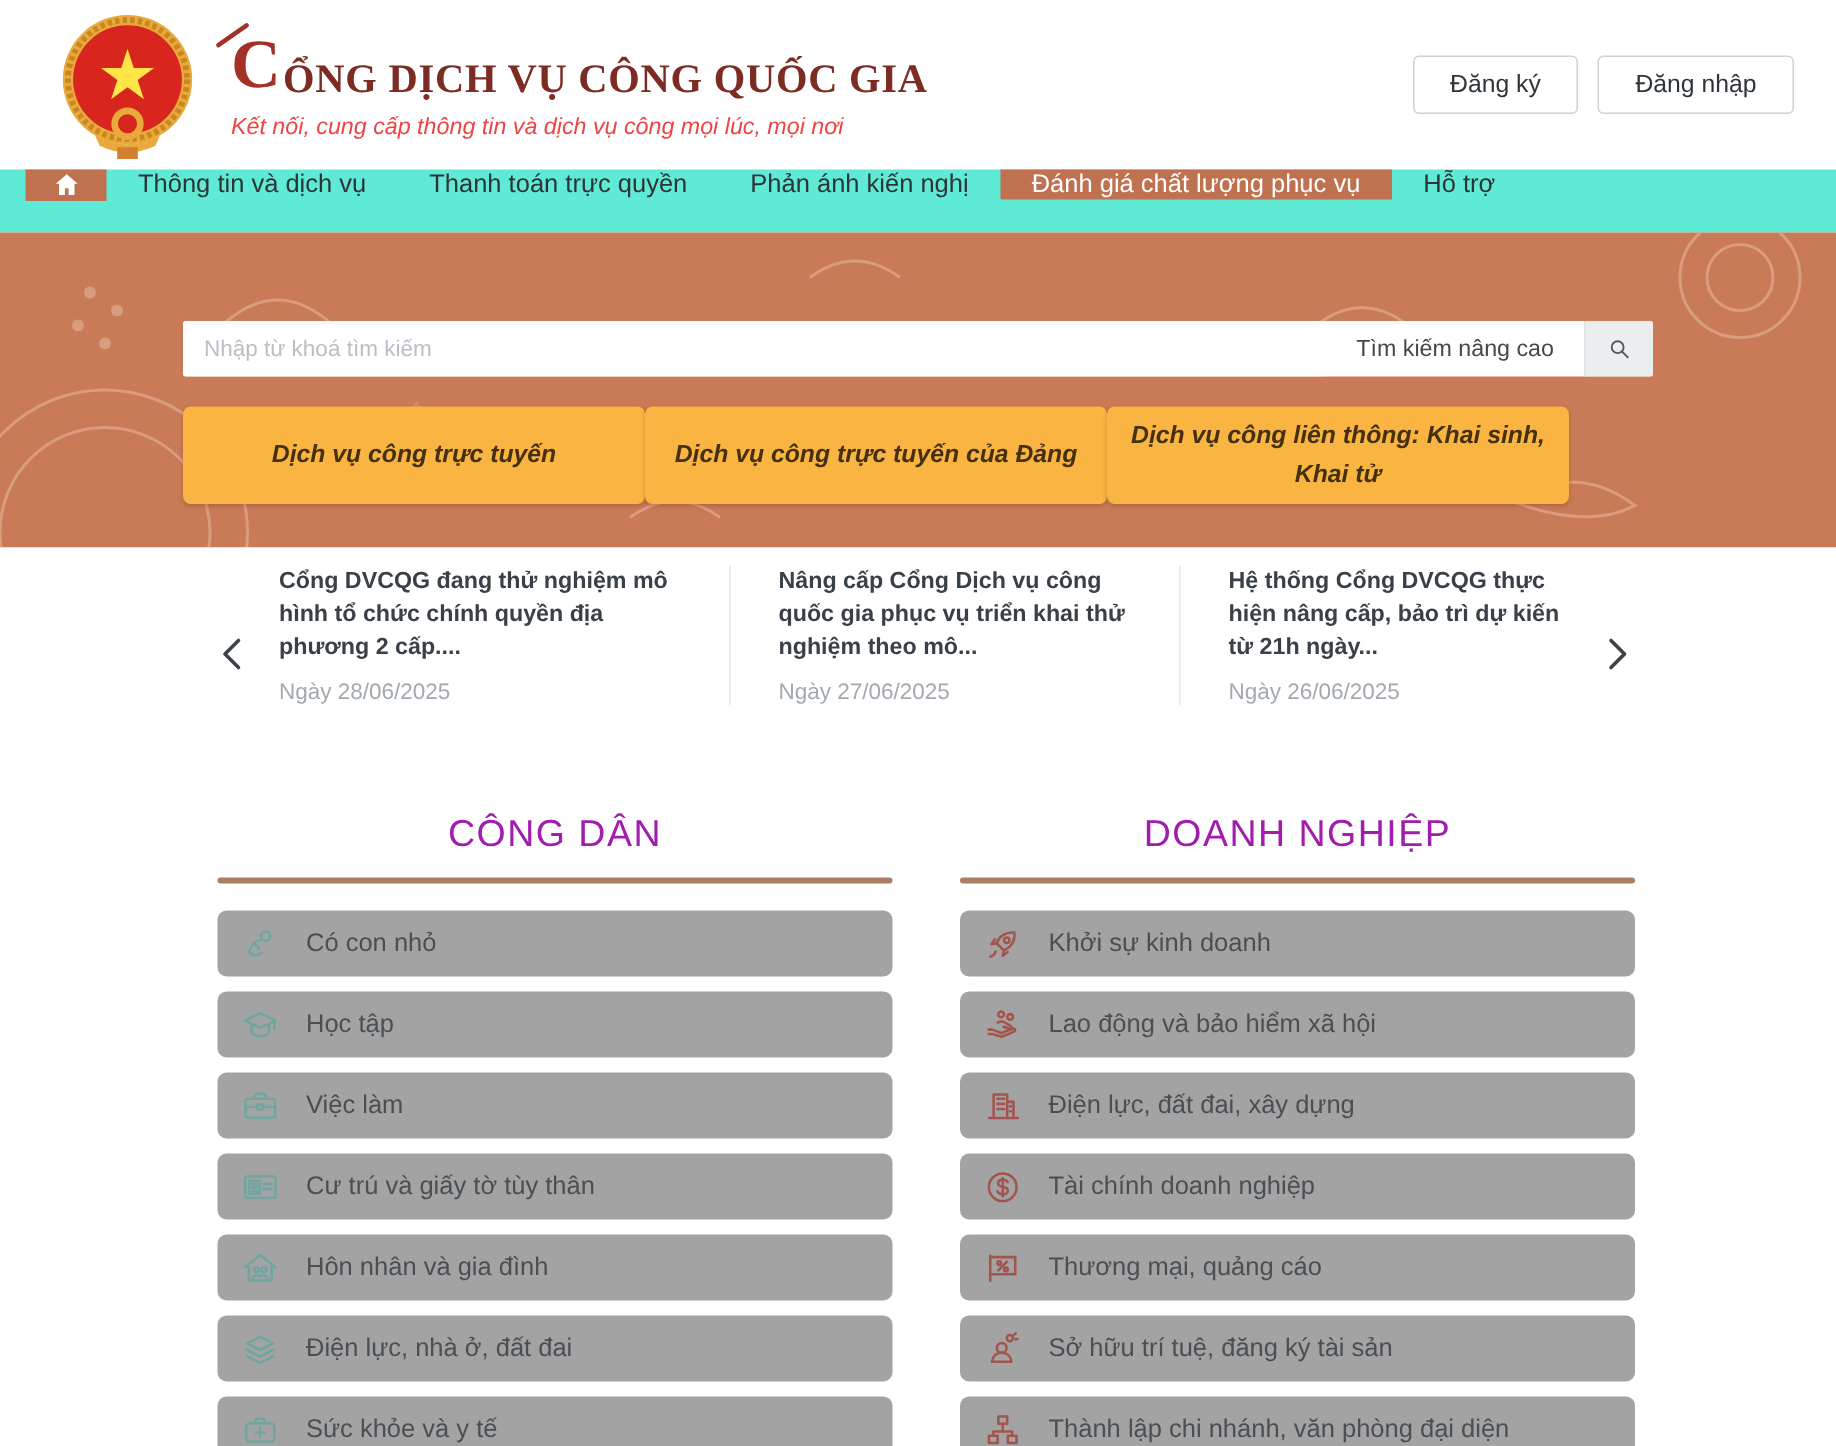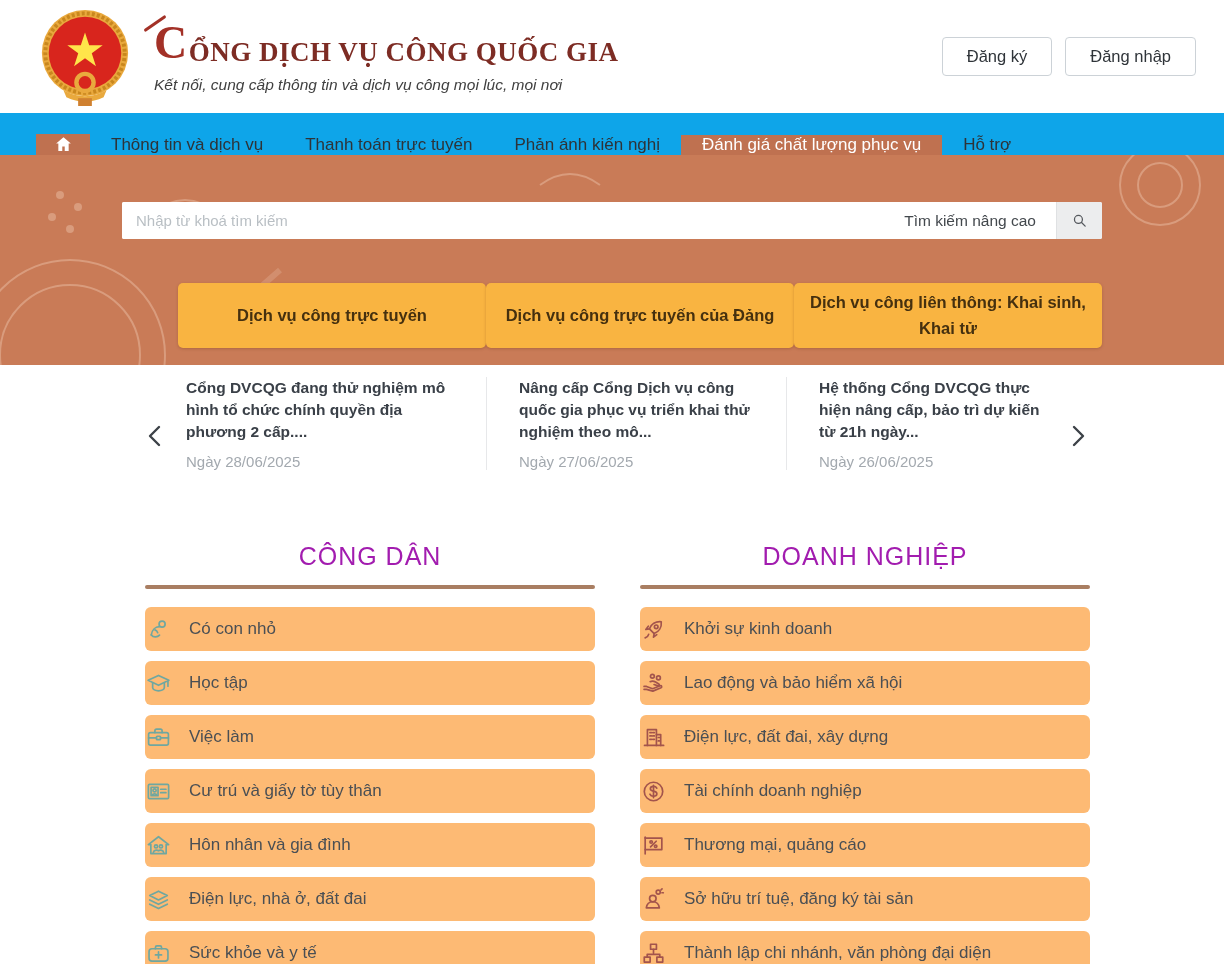--- a/index.html
+++ b/index.html
@@ -8,46 +8,46 @@
 
   
   .header { height:113px; display:flex; align-items:center; padding:0 28px 0 36px; background:#fff; }
   .emblem { width:98px; height:98px; flex:0 0 auto; }
   .brand { margin-left:20px; }
   .brand-title { font-family:"Liberation Serif", serif; color:#7d2c24; font-weight:bold;
     font-size:27px; letter-spacing:.5px; display:flex; align-items:flex-end; line-height:1; }
   .brand-initial { font-size:46px; color:#a33127; position:relative; margin-right:1px; }
   .brand-initial::after { content:""; position:absolute; left:-12px; top:2px; width:26px; height:3px;
     background:#a33127; transform:rotate(-35deg); border-radius:2px; }
-  .brand-sub { margin-top:10px; color:#404040; font-style:italic; font-size:15.5px; }
+  .brand-sub { margin-top:10px; color:#ef4444; font-style:italic; font-size:15.5px; }
   .auth { margin-left:auto; display:flex; gap:13px; }
   .auth button { background:#fff; border:1px solid #ccd2d7; border-radius:4px; height:39px;
     padding:0 24px; font-size:16.5px; color:#2f3439; cursor:pointer; font-family:inherit; }
 
   
-  .nav { height:42px; background:#0ea5e9; display:flex; align-items:flex-end; padding-left:36px; }
+  .nav { height:42px; background:#5eead4; display:flex; align-items:flex-start; padding-left:17px; }
   .nav-home { width:54px; background:#bf7150; display:flex; align-items:center; justify-content:center; cursor:pointer; }
   .nav-home svg { width:21px; height:21px; color:#fff; }
   .nav-item { display:flex; align-items:center; padding:0 21px; font-size:17px; color:#2e3338; cursor:pointer; white-space:nowrap; }
   .nav-item.active { background:#bf7150; color:#fff; }
 
   
   .hero { position:relative; height:210px; background:#c97b57; overflow:hidden; }
   .hero-pattern { position:absolute; inset:0; width:100%; height:100%; }
   .hero-inner { position:relative; width:980px; margin:0 auto; }
-  .searchbar { margin-top:47px; height:37px; background:#fff; border-radius:2px; display:flex; align-items:stretch; overflow:hidden;justify-content:space-between; }
+  .searchbar { margin-top:59px; height:37px; background:#fff; border-radius:2px; display:flex; align-items:stretch; overflow:hidden;justify-content:space-between; }
   .searchbar input { flex:1; border:none; outline:none; padding:0 14px; font-size:15px; color:#333;
     font-family:inherit; }
   .searchbar input::placeholder { color:#b9bfc4; }
   .adv-search { display:flex; align-items:center; padding:0 20px; font-size:15.5px; color:#43484d;
     cursor:pointer; white-space:nowrap; }
   .search-btn { width:46px; background:#ecedee; border-left:1px solid #dfe1e3; display:flex;
     align-items:center; justify-content:center; cursor:pointer; }
   .search-btn svg { width:17px; height:17px; color:#55595e; }
-  .quick-links { margin-top:44px; display:flex; justify-content:flex-end; }
+  .quick-links { margin-top:20px; display:flex; justify-content:flex-start;font-style:italic; }
   .quick-link { width:308px; height:65px; background:#f9b441; border-radius:5px; display:flex;
     align-items:center; justify-content:center; text-align:center; font-size:16.5px; font-weight:600;
     color:#45300f; cursor:pointer; padding:0 14px; line-height:1.55; box-shadow:0 1px 3px rgba(90,40,10,.25); }
 
   
   .news { position:relative; height:127px; background:#fff; }
   .news-arrow { position:absolute; top:60px; font-size:22px; color:#3d4248; cursor:pointer; line-height:1;
     font-weight:bold; user-select:none; }
   .news-prev { left:147px; }
   .news-next { right:138px; }
@@ -57,22 +57,22 @@
   .news-title { font-size:15.5px; font-weight:600; color:#3a4048; line-height:22px; max-width:272px; }
   .news-date { margin-top:10px; font-size:15px; color:#a3a9af; }
 
   
   .services { display:flex; padding-left:145px; margin-top:50px; }
   .svc-col { width:450px; }
   .svc-col + .svc-col { margin-left:45px; }
   .svc-heading { text-align:center; font-size:25px; color:#a21caf; letter-spacing:1px; font-weight:500; }
   .svc-underline { margin-top:14px; height:4px; background:#a97e62; border-radius:2px; }
   .svc-list { margin-top:18px; }
-  .svc-item { height:44px; background:#fdba74; border-radius:6px; margin-bottom:10px; display:flex;
-    align-items:center; cursor:pointer; }
+  .svc-item { height:44px; background:#a3a3a3; border-radius:6px; margin-bottom:10px; display:flex;
+    align-items:center; padding-left:15px; cursor:pointer; }
   .svc-item .icon { width:27px; height:27px; margin-right:17px; flex:0 0 auto; }
   .svc-item .icon svg { width:100%; height:100%; }
   .citizen .icon { color:#6fa7a0; }
   .business .icon { color:#a3544c; }
   .svc-label { font-size:17px; color:#4a4f54; }
 </style>
 </head>
 <body>
 
 <div class="header">
@@ -100,21 +100,21 @@
 </div>
 
 <div class="nav">
   <div class="nav-home">
     <svg viewBox="0 0 24 24" fill="currentColor">
       <path d="M12 3.6l8.4 7.2h-2.5v8.6h-4.5v-5.1h-2.8v5.1H6.1v-8.6H3.6z"></path>
     </svg>
   </div>
   <div id="nav-items" style="display:flex;align-items:stretch">
       <div class="nav-item">Thông tin và dịch vụ</div>
-      <div class="nav-item">Thanh toán trực tuyến</div>
+      <div class="nav-item">Thanh toán trực quyền</div>
       <div class="nav-item">Phản ánh kiến nghị</div>
       <div class="nav-item active">Đánh giá chất lượng phục vụ</div>
       <div class="nav-item">Hỗ trợ</div>
     </div>
 </div>
 
 <div class="hero">
   <svg class="hero-pattern" viewBox="0 0 1224 210" preserveAspectRatio="none" fill="none" stroke="rgba(255,233,215,0.30)" stroke-width="2">
     <circle cx="70" cy="200" r="95"></circle>
     <circle cx="70" cy="200" r="70"></circle>

